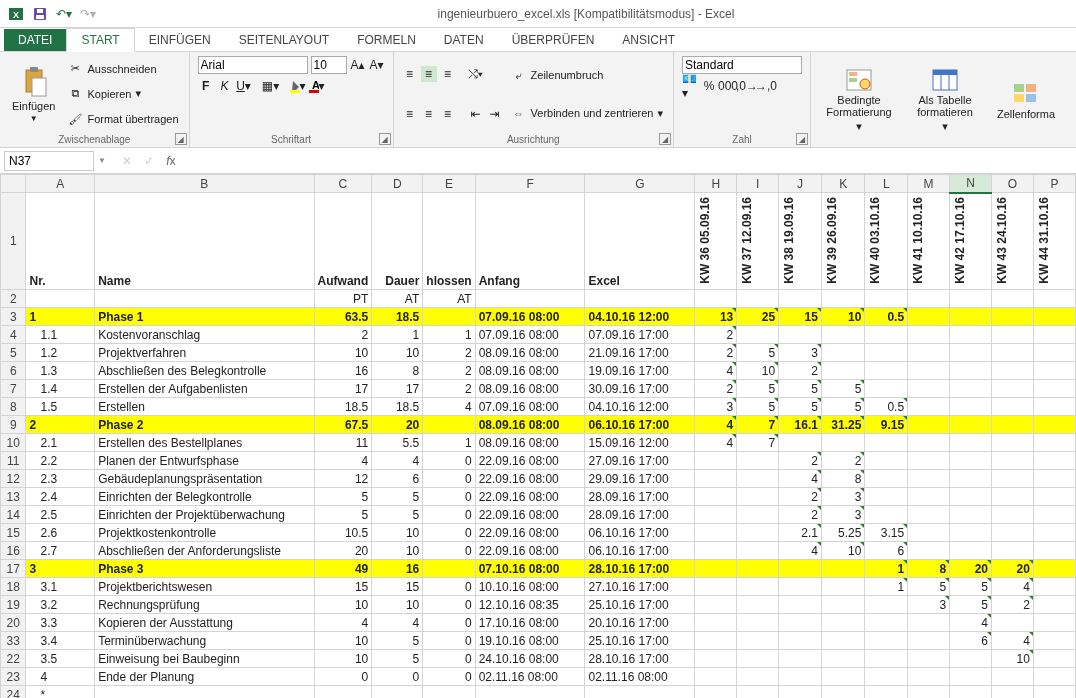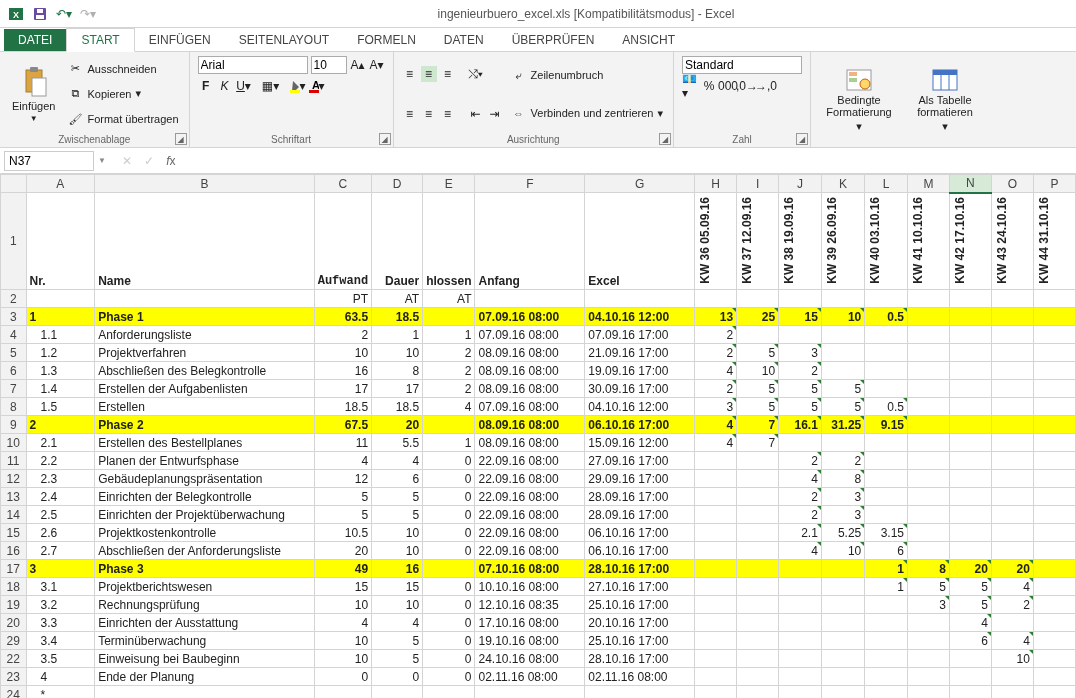--- a/index.html
+++ b/index.html
@@ -195,20 +195,29 @@
       </div>
       <div class="big-btn" style="width:80px">
         <svg width="28" height="24">
             <rect x="2" y="2" width="24" height="20" fill="#fff" stroke="#4472c4"></rect>
             <rect x="2" y="2" width="24" height="5" fill="#4472c4"></rect>
             <line x1="10" y1="2" x2="10" y2="22" stroke="#4472c4"></line>
             <line x1="18" y1="2" x2="18" y2="22" stroke="#4472c4"></line>
           </svg>
         <span>Als Tabelle formatieren</span>▾
       </div>
+      <div class="big-btn" style="width:70px">
+        <svg width="28" height="24">
+            <rect x="2" y="2" width="10" height="8" fill="#a9d08e"></rect>
+            <rect x="14" y="2" width="10" height="8" fill="#f4b183"></rect>
+            <rect x="2" y="12" width="10" height="8" fill="#ffd966"></rect>
+            <rect x="14" y="12" width="10" height="8" fill="#9bc2e6"></rect>
+          </svg>
+        <span>Zellenforma</span>
+      </div>
     </div>
   </div>
 </div>
 
 <div class="namebox-row">
   <input class="namebox" value="N37" style="">
   <span style="font-size:8px;color:#888">▼</span>
   <div style="width:10px"></div>
   <span class="fx-btn" style="color:#ccc">✕</span>
   <span class="fx-btn" style="color:#ccc">✓</span>
@@ -254,21 +263,21 @@
           <th class="colh">L</th>
           <th class="colh">M</th>
           <th class="colh sel">N</th>
           <th class="colh">O</th>
           <th class="colh">P</th>
         </tr>
         <tr class="row1">
           <th class="rowh">1</th>
           <td class="celltxt" style="font-weight:bold;">Nr.</td>
           <td class="celltxt" style="font-weight:bold;">Name</td>
-          <td class="celltxt" style="font-weight:bold;text-align:center;font-family:Liberation Mono, monospace;">Aufwand</td>
+          <td class="celltxt" style="font-weight:bold;text-align:center;">Aufwand</td>
           <td class="celltxt" style="font-weight:bold;text-align:right;">Dauer</td>
           <td class="celltxt" style="font-weight:bold;text-align:right;">hlossen</td>
           <td class="celltxt" style="font-weight:bold;">Anfang</td>
           <td class="celltxt" style="font-weight:bold;">Excel</td>
           <td class="celltxt" style="font-weight:bold;"><span class="rot">KW 36 05.09.16</span></td>
           <td class="celltxt" style="font-weight:bold;"><span class="rot">KW 37 12.09.16</span></td>
           <td class="celltxt" style="font-weight:bold;"><span class="rot">KW 38 19.09.16</span></td>
           <td class="celltxt" style="font-weight:bold;"><span class="rot">KW 39 26.09.16</span></td>
           <td class="celltxt" style="font-weight:bold;"><span class="rot">KW 40 03.10.16</span></td>
           <td class="celltxt" style="font-weight:bold;"><span class="rot">KW 41 10.10.16</span></td>
@@ -310,21 +319,21 @@
           <td class="celltxt num gm" style="">10</td>
           <td class="celltxt num gm" style="">0.5</td>
           <td class="celltxt num" style=""></td>
           <td class="celltxt num" style=""></td>
           <td class="celltxt num" style=""></td>
           <td class="celltxt num" style=""></td>
         </tr>
         <tr class="">
           <th class="rowh">4</th>
           <td class="celltxt" style="padding-left:14px;">1.1</td>
-          <td class="celltxt" style="">Anforderungsliste</td>
+          <td class="celltxt" style="">Kostenvoranschlag</td>
           <td class="celltxt num" style="">2</td>
           <td class="celltxt num" style="">1</td>
           <td class="celltxt num" style="">1</td>
           <td class="celltxt" style="">07.09.16 08:00</td>
           <td class="celltxt" style="">07.09.16 17:00</td>
           <td class="celltxt num gm" style="">2</td>
           <td class="celltxt num" style=""></td>
           <td class="celltxt num" style=""></td>
           <td class="celltxt num" style=""></td>
           <td class="celltxt num" style=""></td>
@@ -614,38 +623,38 @@
           <td class="celltxt num" style=""></td>
           <td class="celltxt num" style=""></td>
           <td class="celltxt num gm" style="">3</td>
           <td class="celltxt num gm" style="">5</td>
           <td class="celltxt num gm" style="">2</td>
           <td class="celltxt num" style=""></td>
         </tr>
         <tr class="">
           <th class="rowh">20</th>
           <td class="celltxt" style="padding-left:14px;">3.3</td>
-          <td class="celltxt" style="">Einrichten der Ausstattung</td>
+          <td class="celltxt" style="">Kopieren der Ausstattung</td>
           <td class="celltxt num" style="">4</td>
           <td class="celltxt num" style="">4</td>
           <td class="celltxt num" style="">0</td>
           <td class="celltxt" style="">17.10.16 08:00</td>
           <td class="celltxt" style="">20.10.16 17:00</td>
           <td class="celltxt num" style=""></td>
           <td class="celltxt num" style=""></td>
           <td class="celltxt num" style=""></td>
           <td class="celltxt num" style=""></td>
           <td class="celltxt num" style=""></td>
           <td class="celltxt num" style=""></td>
           <td class="celltxt num gm" style="">4</td>
           <td class="celltxt num" style=""></td>
           <td class="celltxt num" style=""></td>
         </tr>
         <tr class="">
-          <th class="rowh">29</th>
+          <th class="rowh">33</th>
           <td class="celltxt" style="padding-left:14px;">3.4</td>
           <td class="celltxt" style="">Terminüberwachung</td>
           <td class="celltxt num" style="">10</td>
           <td class="celltxt num" style="">5</td>
           <td class="celltxt num" style="">0</td>
           <td class="celltxt" style="">19.10.16 08:00</td>
           <td class="celltxt" style="">25.10.16 17:00</td>
           <td class="celltxt num" style=""></td>
           <td class="celltxt num" style=""></td>
           <td class="celltxt num" style=""></td>

